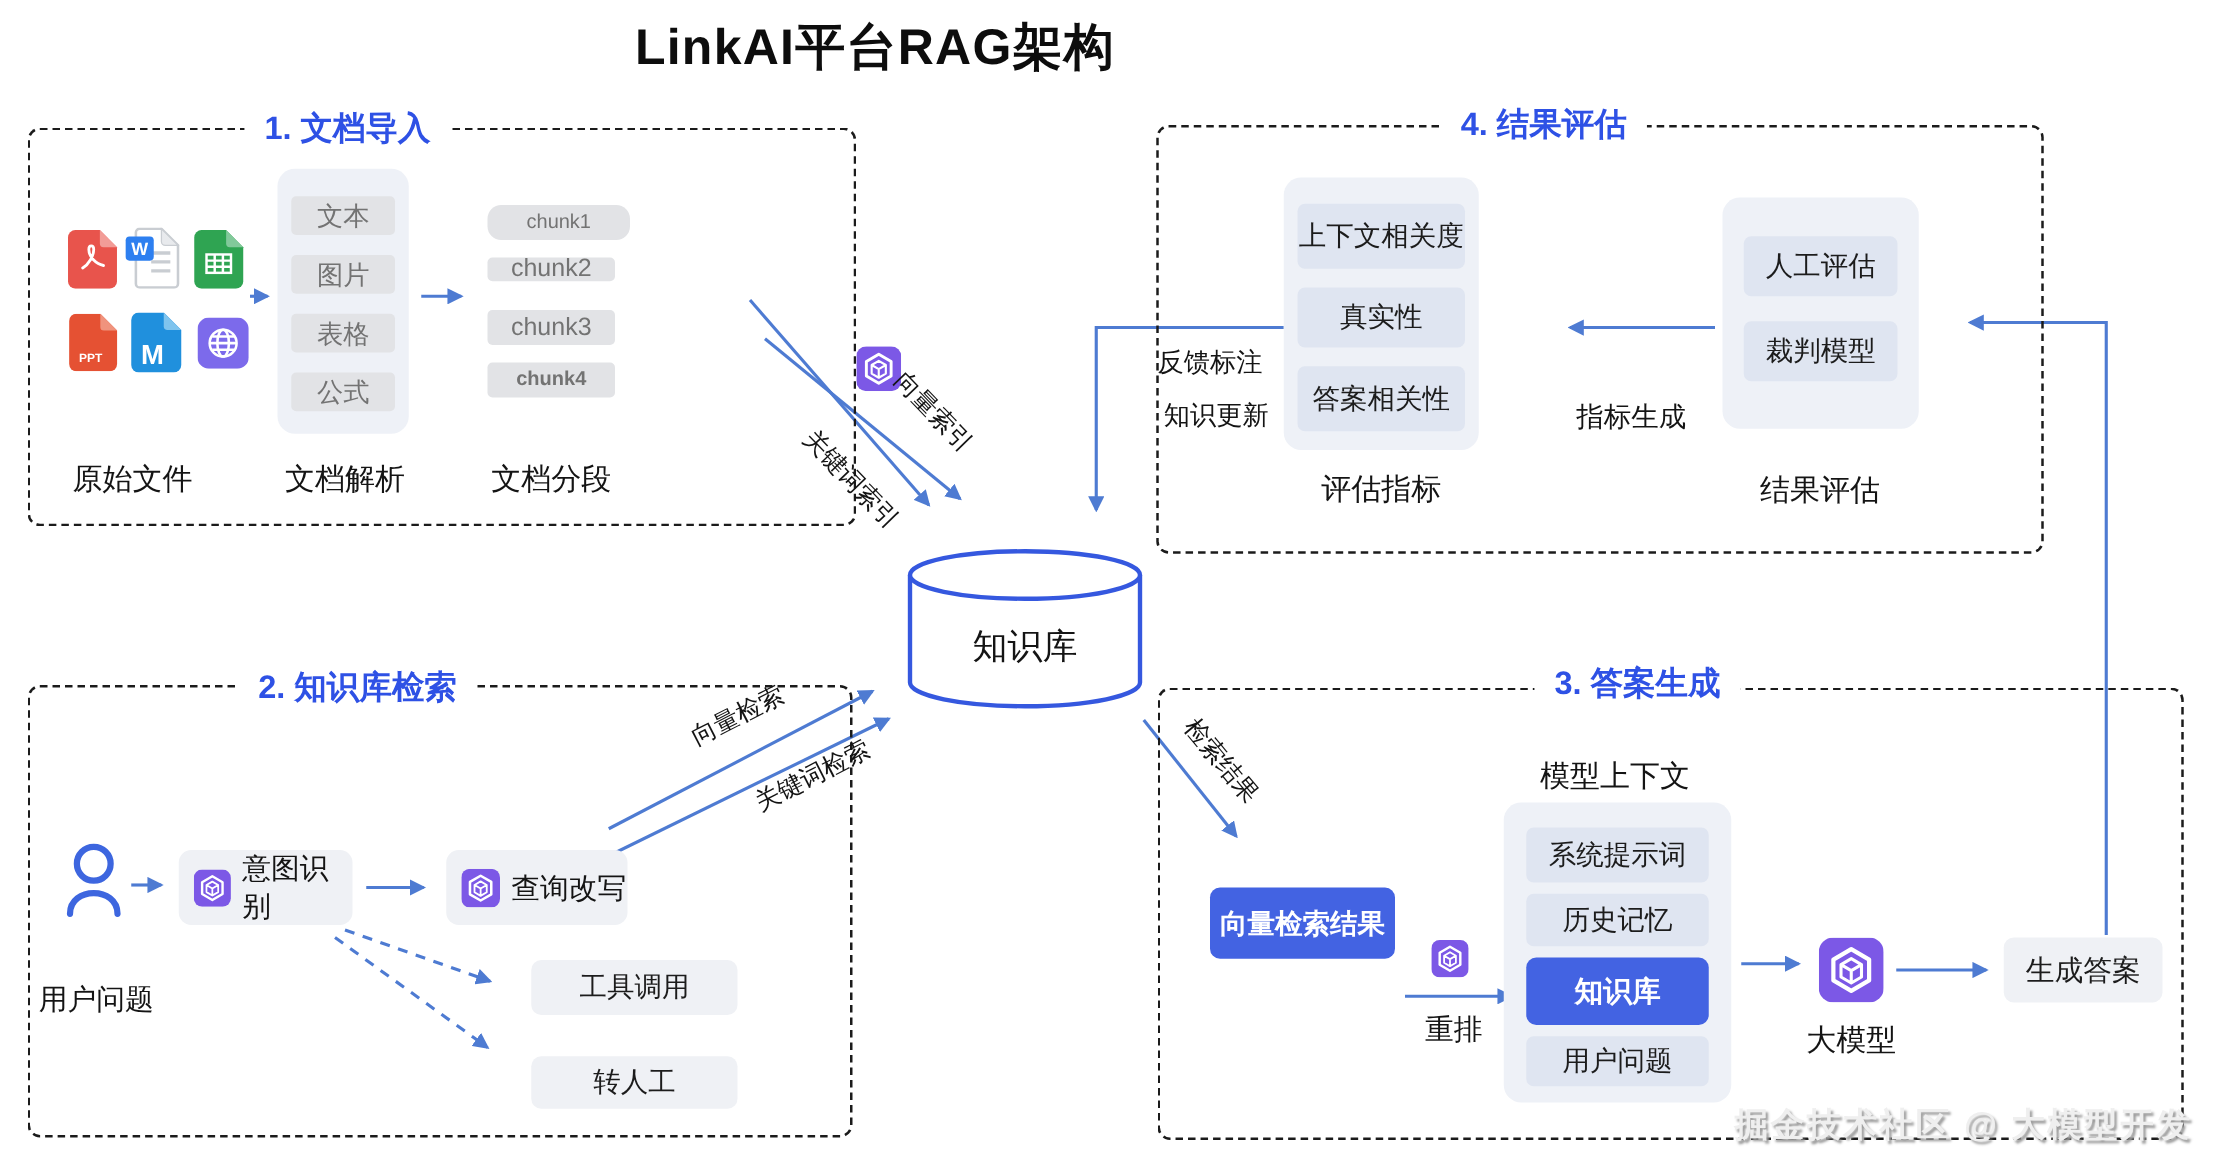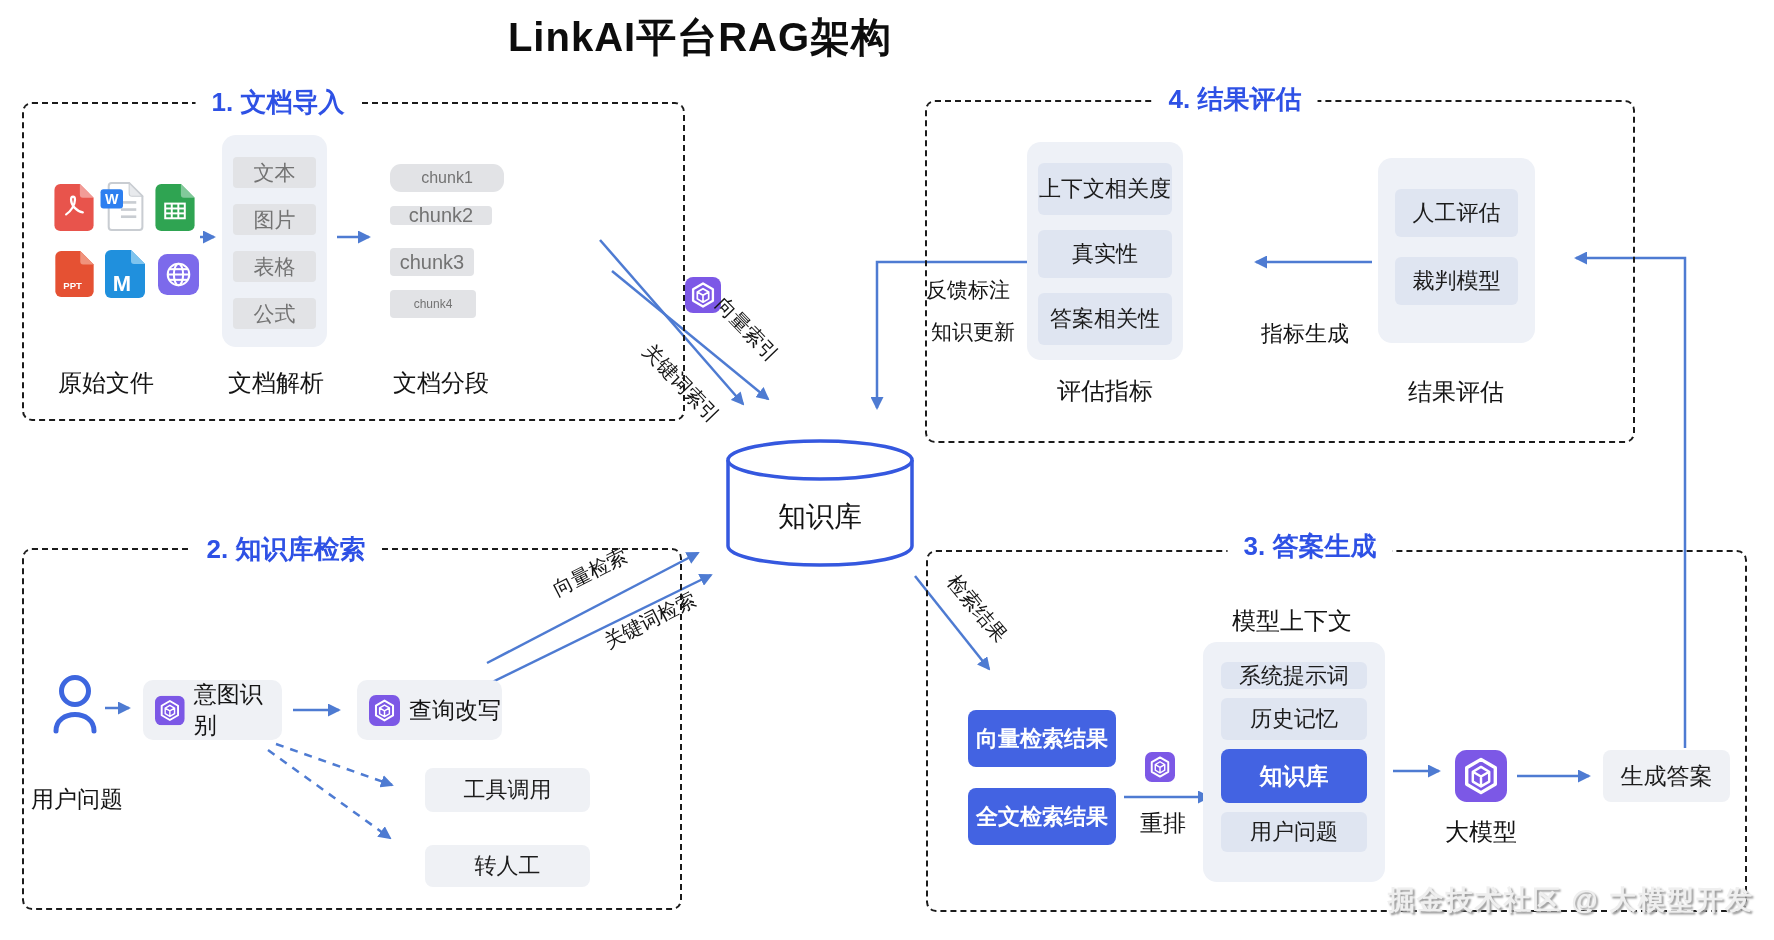--- a/index.html
+++ b/index.html
@@ -148,22 +148,22 @@
   <div class="abs panel" style="left:222px;top:135px;width:105px;height:212px;padding:22px 11px 0;gap:16px;">
     <div class="gray-box" style="width:83px;height:31px;">文本</div>
     <div class="gray-box" style="width:83px;height:31px;">图片</div>
     <div class="gray-box" style="width:83px;height:31px;">表格</div>
     <div class="gray-box" style="width:83px;height:31px;">公式</div>
   </div>
   <div class="abs caption" style="left:210px;top:367px;width:132px;">文档解析</div>
 
   <div class="abs gray-box" style="left:390px;top:164px;width:114px;height:28px;font-size:16px;border-radius:11px;">chunk1</div>
   <div class="abs gray-box" style="left:390px;top:206px;width:102px;height:19px;font-size:20px;">chunk2</div>
-  <div class="abs gray-box" style="left:390px;top:248px;width:84px;height:28px;font-size:20px;">chunk3</div>
-  <div class="abs gray-box" style="left:390px;top:290px;width:86px;height:28px;font-size:12px;">chunk4</div>
+  <div class="abs gray-box" style="left:390px;top:248px;width:102px;height:28px;font-size:20px;">chunk3</div>
+  <div class="abs gray-box" style="left:390px;top:290px;width:102px;height:28px;font-size:16px;font-weight:bold;">chunk4</div>
   <div class="abs caption" style="left:375px;top:367px;width:132px;">文档分段</div>
 
   <svg class="abs logo-svg" style="left:685px;top:277px;" width="36" height="36" viewBox="0 0 40 40">
       <use href="#linkai-logo"></use>
     </svg>
   <div class="abs rot" style="left:699px;top:316px;width:96px;transform:rotate(46deg);">向量索引</div>
   <div class="abs rot" style="left:621px;top:370px;width:120px;transform:rotate(46deg);">关键词索引</div>
 
   <div class="abs" style="left:745px;top:498px;width:150px;text-align:center;font-size:28px;">知识库</div>
 
@@ -185,30 +185,29 @@
 
   <div class="abs light-box" style="left:425px;top:768px;width:165px;height:44px;">工具调用</div>
   <div class="abs light-box" style="left:425px;top:845px;width:165px;height:42px;">转人工</div>
 
   <div class="abs rot" style="left:540px;top:559px;width:100px;transform:rotate(-27deg);">向量检索</div>
   <div class="abs rot" style="left:590px;top:607px;width:120px;transform:rotate(-27deg);">关键词检索</div>
 
   <div class="abs rot" style="left:927px;top:595px;width:100px;transform:rotate(50deg);">检索结果</div>
 
   <div class="abs blue-box" style="left:968px;top:710px;width:148px;height:57px;">向量检索结果</div>
-  <div class="abs blue-box" style="left:968px;top:788px;width:148px;height:57px;">全文检索结果</div>
 
   <svg class="abs logo-svg" style="left:1145px;top:752px;" width="30" height="30" viewBox="0 0 40 40">
       <use href="#linkai-logo"></use>
     </svg>
   <div class="abs caption" style="left:1128px;top:808px;width:70px;font-size:23px;">重排</div>
 
   <div class="abs caption" style="left:1222px;top:605px;width:140px;">模型上下文</div>
   <div class="abs panel" style="left:1203px;top:642px;width:182px;height:240px;padding:20px 18px 0;gap:9px;">
-    <div class="panel-item" style="height:27px;">系统提示词</div>
+    <div class="panel-item" style="height:44px;">系统提示词</div>
     <div class="panel-item" style="height:42px;">历史记忆</div>
     <div class="panel-item" style="height:54px;background:var(--box-blue);color:#fff;font-size:23px;font-weight:600;border-radius:8px;">知识库</div>
     <div class="panel-item" style="height:40px;">用户问题</div>
   </div>
 
   <svg class="abs logo-svg" style="left:1455px;top:750px;" width="52" height="52" viewBox="0 0 40 40">
       <use href="#linkai-logo"></use>
     </svg>
   <div class="abs caption" style="left:1431px;top:816px;width:100px;">大模型</div>
 

